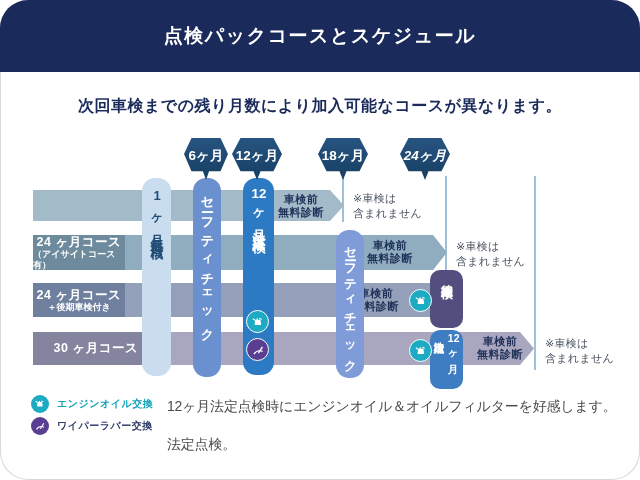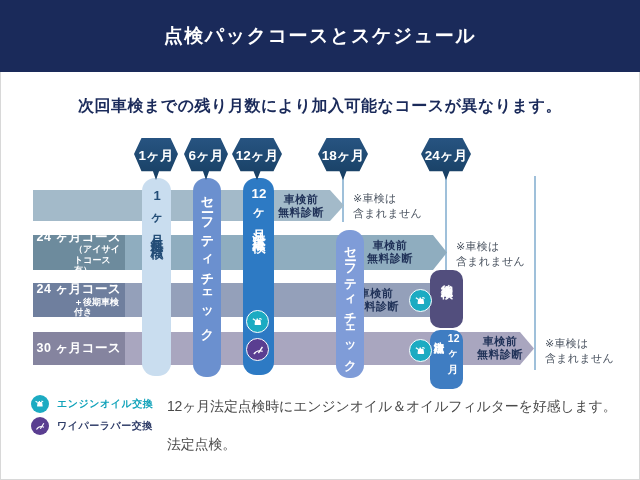--- a/index.html
+++ b/index.html
@@ -1,38 +1,38 @@
 <!DOCTYPE html>
 <html><head>
 <meta charset="utf-8">
 <style>
   html,body{margin:0;padding:0;background:#fff;}
   #page{position:relative;width:640px;height:480px;background:#fff;overflow:hidden;
         font-family:"Liberation Sans","DejaVu Sans",sans-serif;
-        box-shadow:inset 0 0 0 1px #d8d8d8;}
+        box-shadow:inset 0 0 0 1px #d8d8d8;border-radius:28px;}
   
   .hdr{position:absolute;left:0;top:0;width:640px;height:72px;background:#1a2a5a;
        display:flex;align-items:center;justify-content:center;}
   .hdr-title{color:#fff;font-size:19px;font-weight:bold;letter-spacing:1.5px;}
   .intro{position:absolute;left:0;top:96px;width:640px;text-align:center;
          color:#1a2a5a;font-size:16px;font-weight:bold;letter-spacing:.5px;}
   
   .badge{position:absolute;top:138px;height:42px;background:linear-gradient(180deg,#275481,#173e62);
          clip-path:polygon(17% 0,83% 0,100% 38%,83% 79%,57% 79%,50% 100%,43% 79%,17% 79%,0 38%);
          color:#fff;font-size:13.5px;font-weight:bold;text-align:center;
          padding-top:9px;box-sizing:border-box;z-index:6;}
   
   .stem{position:absolute;width:2px;background:#9fc0da;z-index:1;}
   
   .row{position:absolute;left:33px;z-index:2;}
   .row.arrow{clip-path:polygon(0 0,calc(100% - 14px) 0,100% 50%,calc(100% - 14px) 100%,0 100%);}
   .lbl{position:absolute;left:0;top:0;bottom:0;width:92px;display:flex;flex-direction:column;
        align-items:center;justify-content:center;color:#fff;line-height:1.15;}
   .lbl .nm{font-size:12.5px;font-weight:bold;letter-spacing:.5px;}
-  .lbl .sb{font-size:9px;font-weight:bold;margin-left:41px;}
+  .lbl .sb{font-size:9px;font-weight:bold;}
   
   .vbar{position:absolute;border-radius:13px;z-index:4;display:flex;justify-content:center;
         box-sizing:border-box;}
   .vtxt{writing-mode:vertical-rl;text-orientation:upright;font-weight:bold;color:#fff;}
   .tcy{text-combine-upright:all;}
   .vb6col{display:block;line-height:14px;}
   
   .pre{position:absolute;z-index:3;text-align:center;color:#203258;font-size:11px;
        font-weight:bold;line-height:13px;letter-spacing:.5px;}
   .note{position:absolute;z-index:3;color:#49525f;font-size:11px;line-height:14.5px;letter-spacing:.3px;}
@@ -50,25 +50,24 @@
 <body>
 
 <div id="page">
 
   <div class="hdr">
     <div class="hdr-title">点検パックコースとスケジュール</div>
   </div>
 
   <div class="intro">次回車検までの残り月数により加入可能なコースが異なります。</div>
 
-  <div class="badge" style="left:134px;width:44px;"><span>1ヶ月</span></div>
   <div class="badge" style="left:184px;width:44px;"><span>6ヶ月</span></div>
   <div class="badge" style="left:232px;width:50px;text-align:center;"><span>12ヶ月</span></div>
   <div class="badge" style="left:318px;width:50px;"><span>18ヶ月</span></div>
-  <div class="badge" style="left:421px;width:50px;"><span>24ヶ月</span></div>
+  <div class="badge" style="left:400px;width:50px;font-style:italic;"><span>24ヶ月</span></div>
 
   <div class="stem" style="left:342px;top:176px;height:46px;"></div>
   <div class="stem" style="left:445px;top:176px;height:96px;"></div>
   <div class="stem" style="left:534px;top:176px;height:194px;"></div>
 
   <div class="row arrow" style="top:190px;width:311px;height:31px;background:#a3bac9;">
     <div class="lbl" style="background:#a21caf;margin-top:48px;">
       <span class="nm">18 ヶ月コース</span>
     </div>
   </div>
@@ -78,21 +77,21 @@
       <span class="sb">（アイサイトコース有）</span>
     </div>
   </div>
   <div class="row" style="top:283px;width:415px;height:34px;background:#94a0ba;">
     <div class="lbl" style="background:#6f7f9e;">
       <span class="nm">24 ヶ月コース</span>
       <span class="sb">＋後期車検付き</span>
     </div>
   </div>
   <div class="row arrow" style="top:332px;width:501px;height:33px;background:#a9a6bf;">
-    <div class="lbl" style="background:#85849f;">
+    <div class="lbl" style="background:#85849f;padding-left:17px;">
       <span class="nm">30 ヶ月コース</span>
     </div>
   </div>
 
   <div class="pre" style="left:261px;top:193px;width:80px;">
     <span>車検前</span><br>
     <span>無料診断</span>
   </div>
   <div class="pre" style="left:350px;top:239px;width:80px;">
     <span>車検前</span><br>

